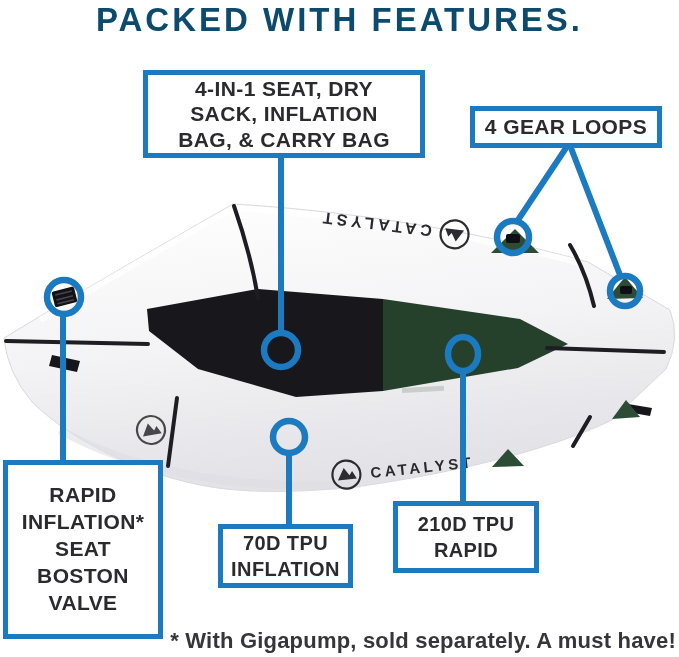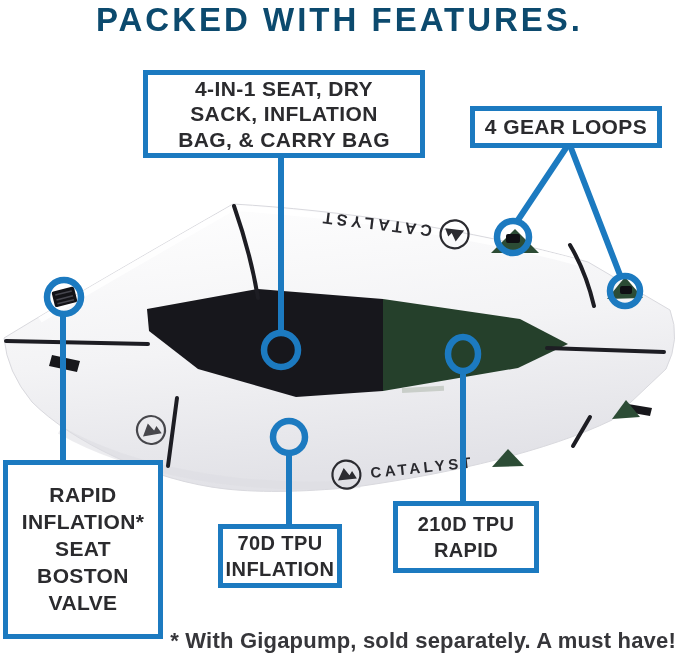--- a/index.html
+++ b/index.html
@@ -24,21 +24,21 @@
     box-sizing:border-box;display:flex;flex-direction:column;
     justify-content:center;align-items:center;text-align:center;
     font-weight:700;color:#2b2b2e;letter-spacing:0.4px;z-index:3;
   }
   .callout span{display:block;line-height:1.3;white-space:nowrap;}
   #box-seat{left:143px;top:70px;width:282px;height:88px;font-size:21px;}
   #box-seat span{line-height:1.22;}
   #box-gear{left:470px;top:106px;width:192px;height:42px;font-size:21px;}
   #box-inflation{left:3px;top:460px;width:160px;height:179px;font-size:21px;}
   #box-inflation span{line-height:1.28;}
-  #box-sidewall{left:218px;top:524px;width:124px;height:64px;font-size:20px;}
+  #box-sidewall{left:218px;top:524px;width:135px;height:64px;font-size:20px;}
   #box-floor{left:393px;top:501px;width:146px;height:72px;font-size:20px;}
   svg text{font-family:"Liberation Sans",sans-serif;}
 </style>
 </head>
 <body>
 
 <div id="title">PACKED WITH FEATURES.</div>
 
 <svg class="canvas" viewBox="0 0 679 657" aria-hidden="true">
   <defs>

